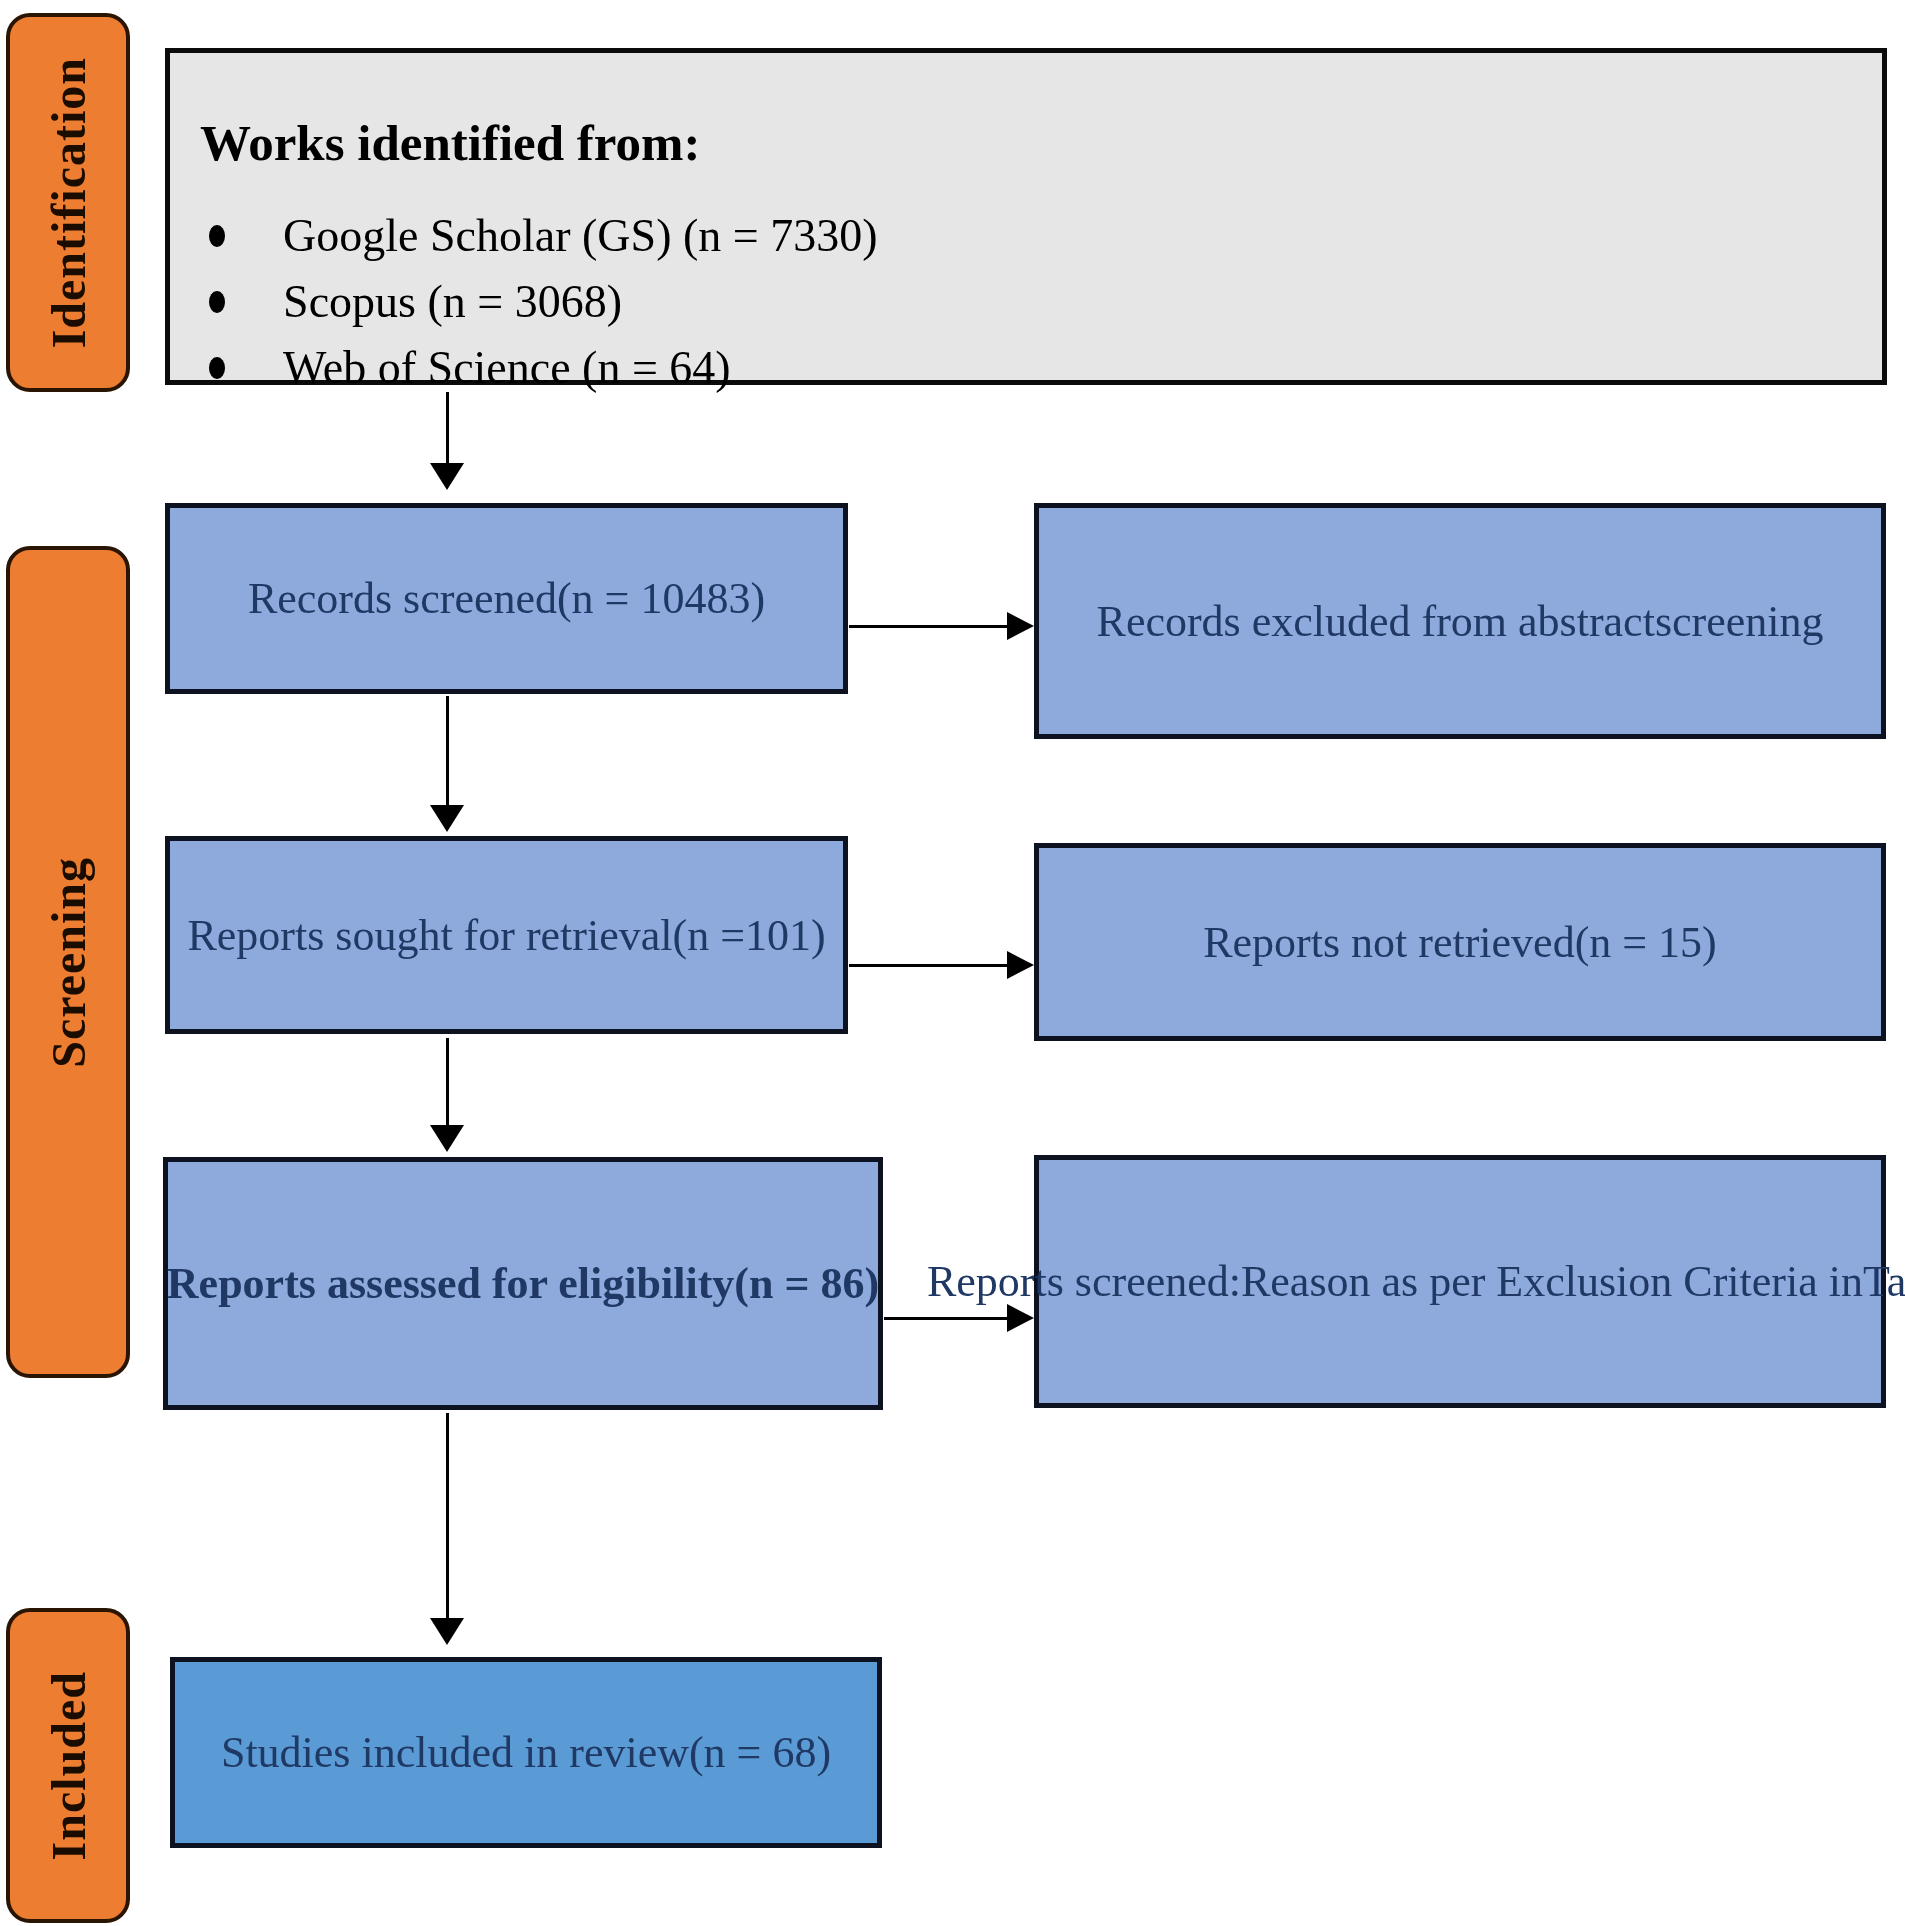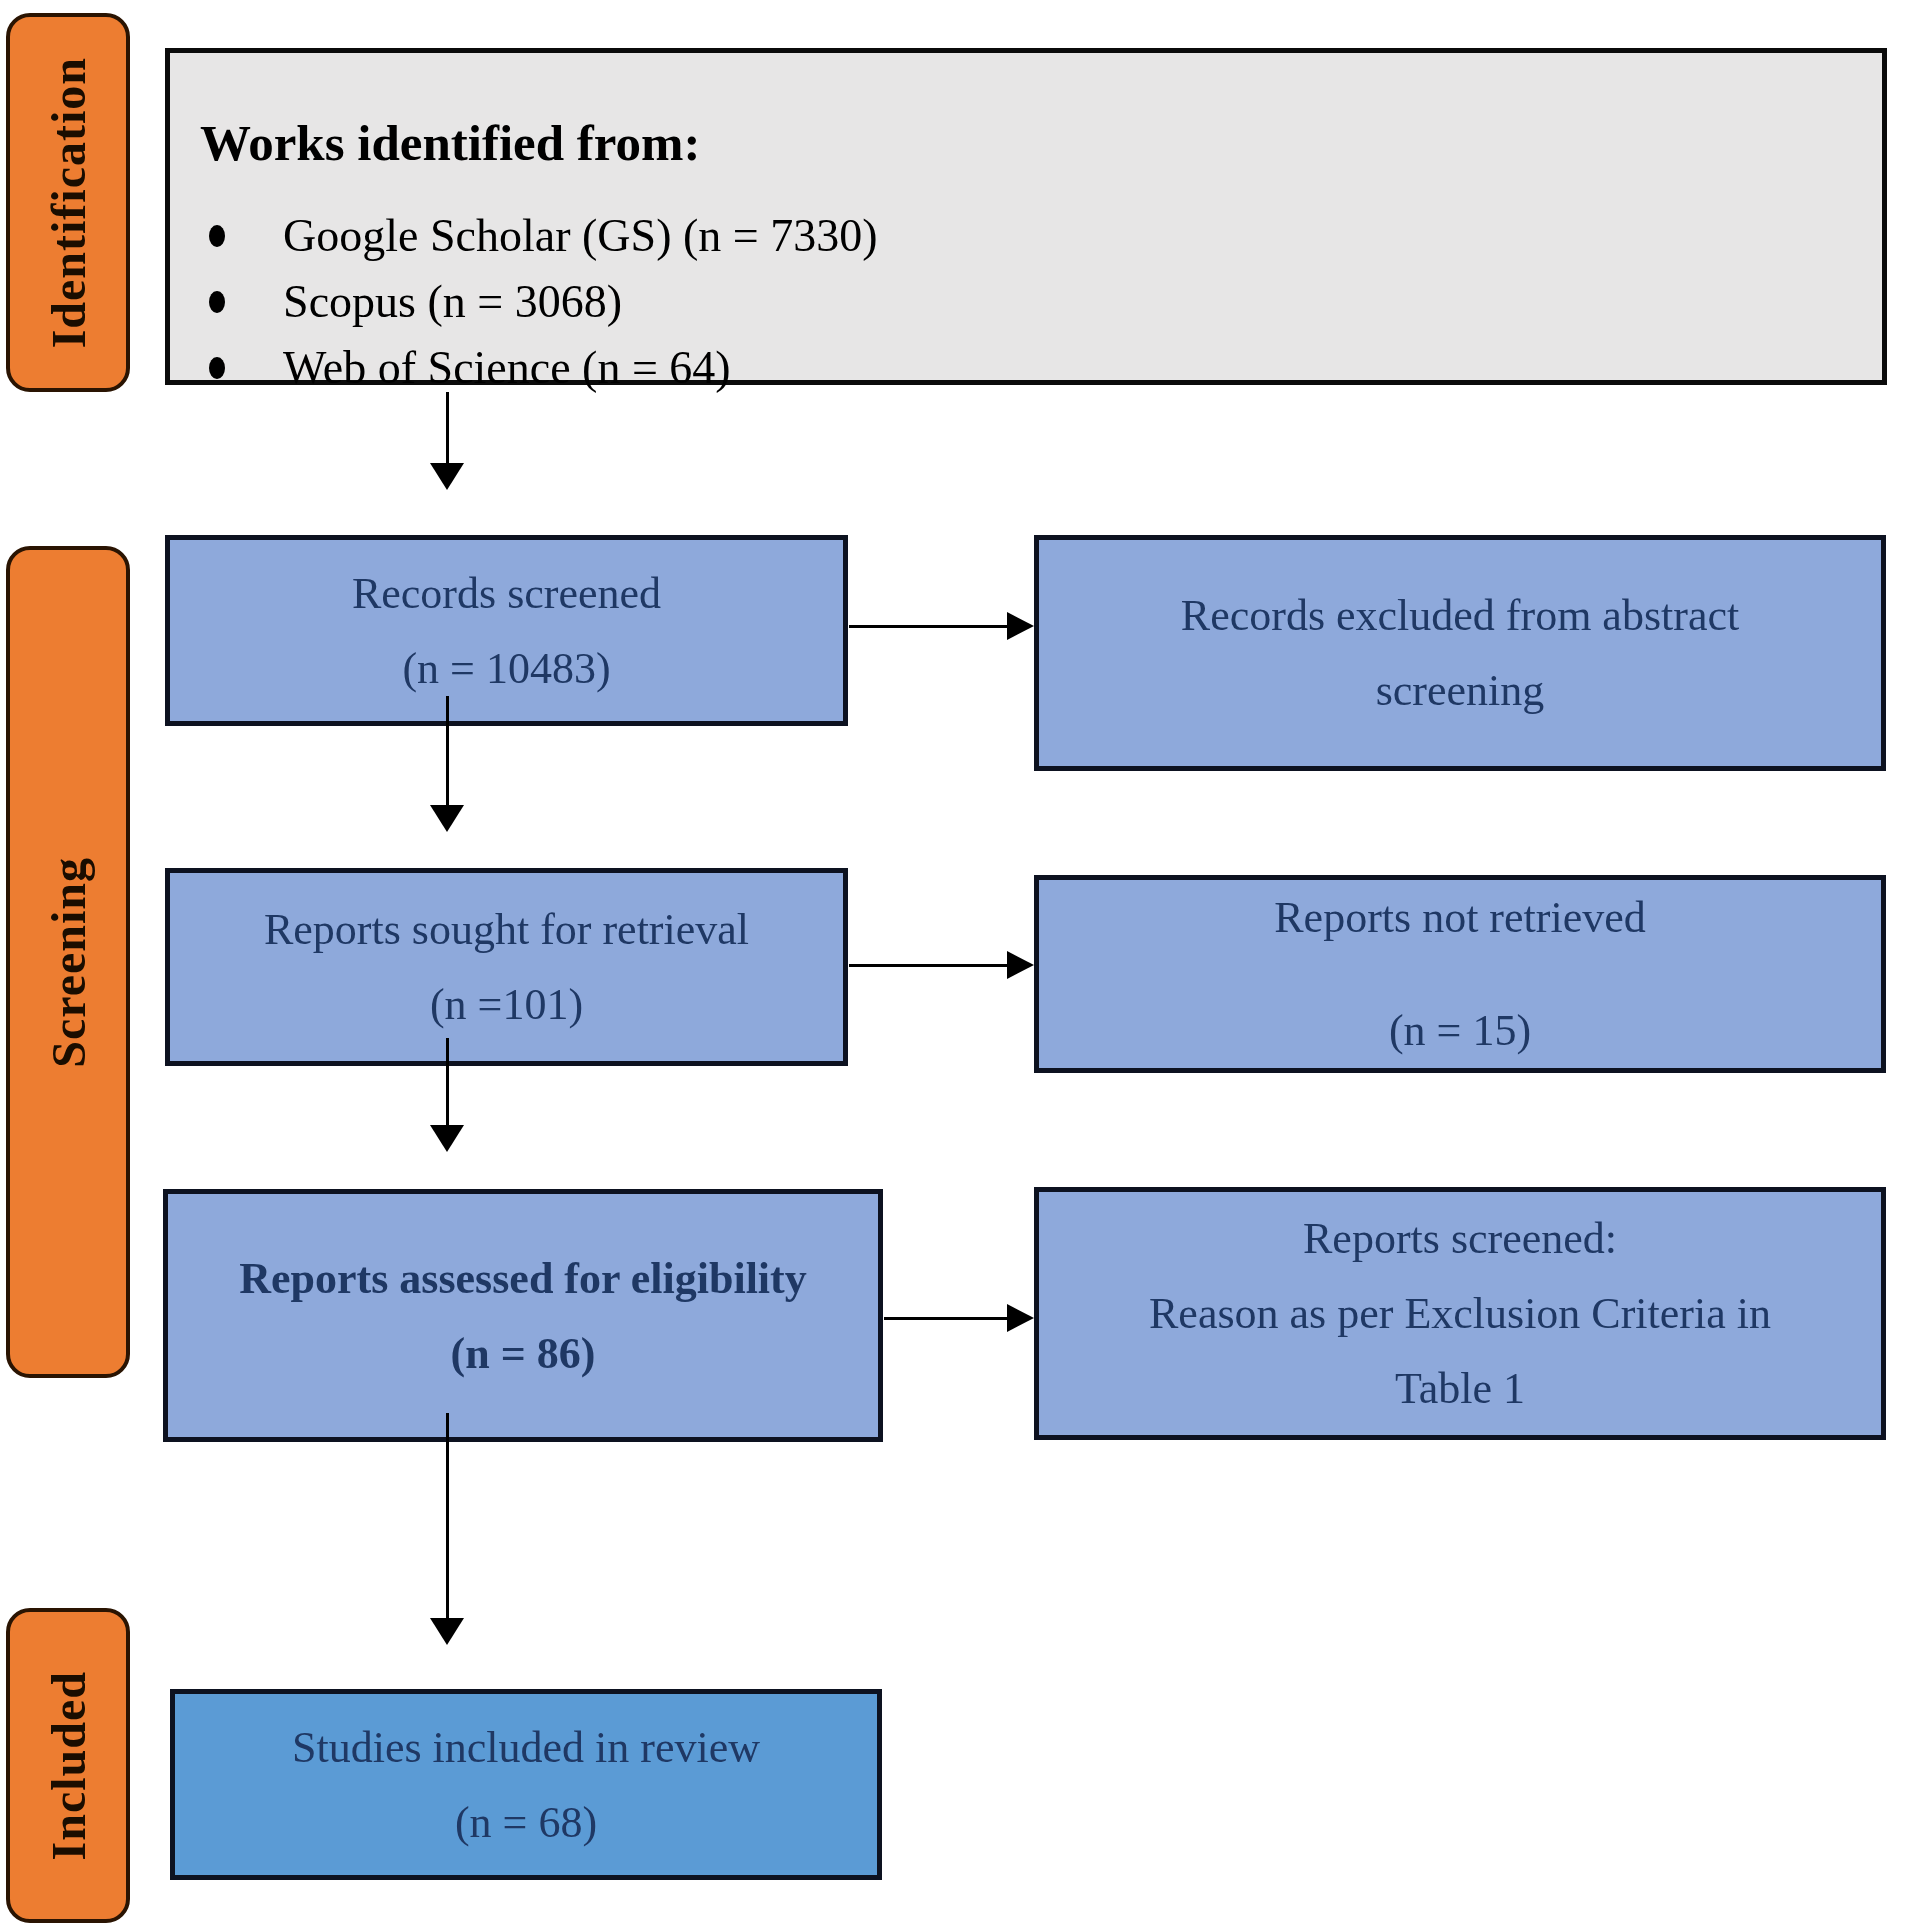--- a/index.html
+++ b/index.html
@@ -79,37 +79,36 @@
     flex: 0 0 auto;
   }
 
   
   .flow-box {
     position: absolute;
     background: #8EA9DB;
     border: 5.7px solid #0D1220;
     box-sizing: border-box;
     display: flex;
-    flex-direction: column;
+    flex-direction: row;
     align-items: center;
     justify-content: center;
     text-align: center;
     color: #1F3864;
     font-size: 44px;
-    margin-top: 32px;
   }
   .flow-box .line {
     display: block;
     line-height: 75px;
     white-space: nowrap;
   }
   #box-records-screened      { left: 165px;  top: 503px;  width: 683px; height: 191px; }
   #box-records-excluded      { left: 1034px; top: 503px;  width: 852px; height: 236px; }
   #box-reports-sought        { left: 165px;  top: 836px; width: 683px; height: 198px; }
-  #box-reports-not-retrieved { left: 1034px; top: 843px; width: 852px; height: 198px; justify-content: space-between; }
+  #box-reports-not-retrieved { left: 1034px; top: 843px; width: 852px; height: 198px; }
   #box-reports-assessed      { left: 163px;  top: 1157px; width: 720px; height: 253px; font-weight: bold; }
   #box-reports-excluded      { left: 1034px; top: 1155px; width: 852px; height: 253px; }
   #box-studies-included      {
     left: 170px; top: 1657px; width: 712px; height: 191px;
     background: #5B9BD5;
   }
 
   
   .varrow { position: absolute; width: 34px; }
   .varrow .shaft {

